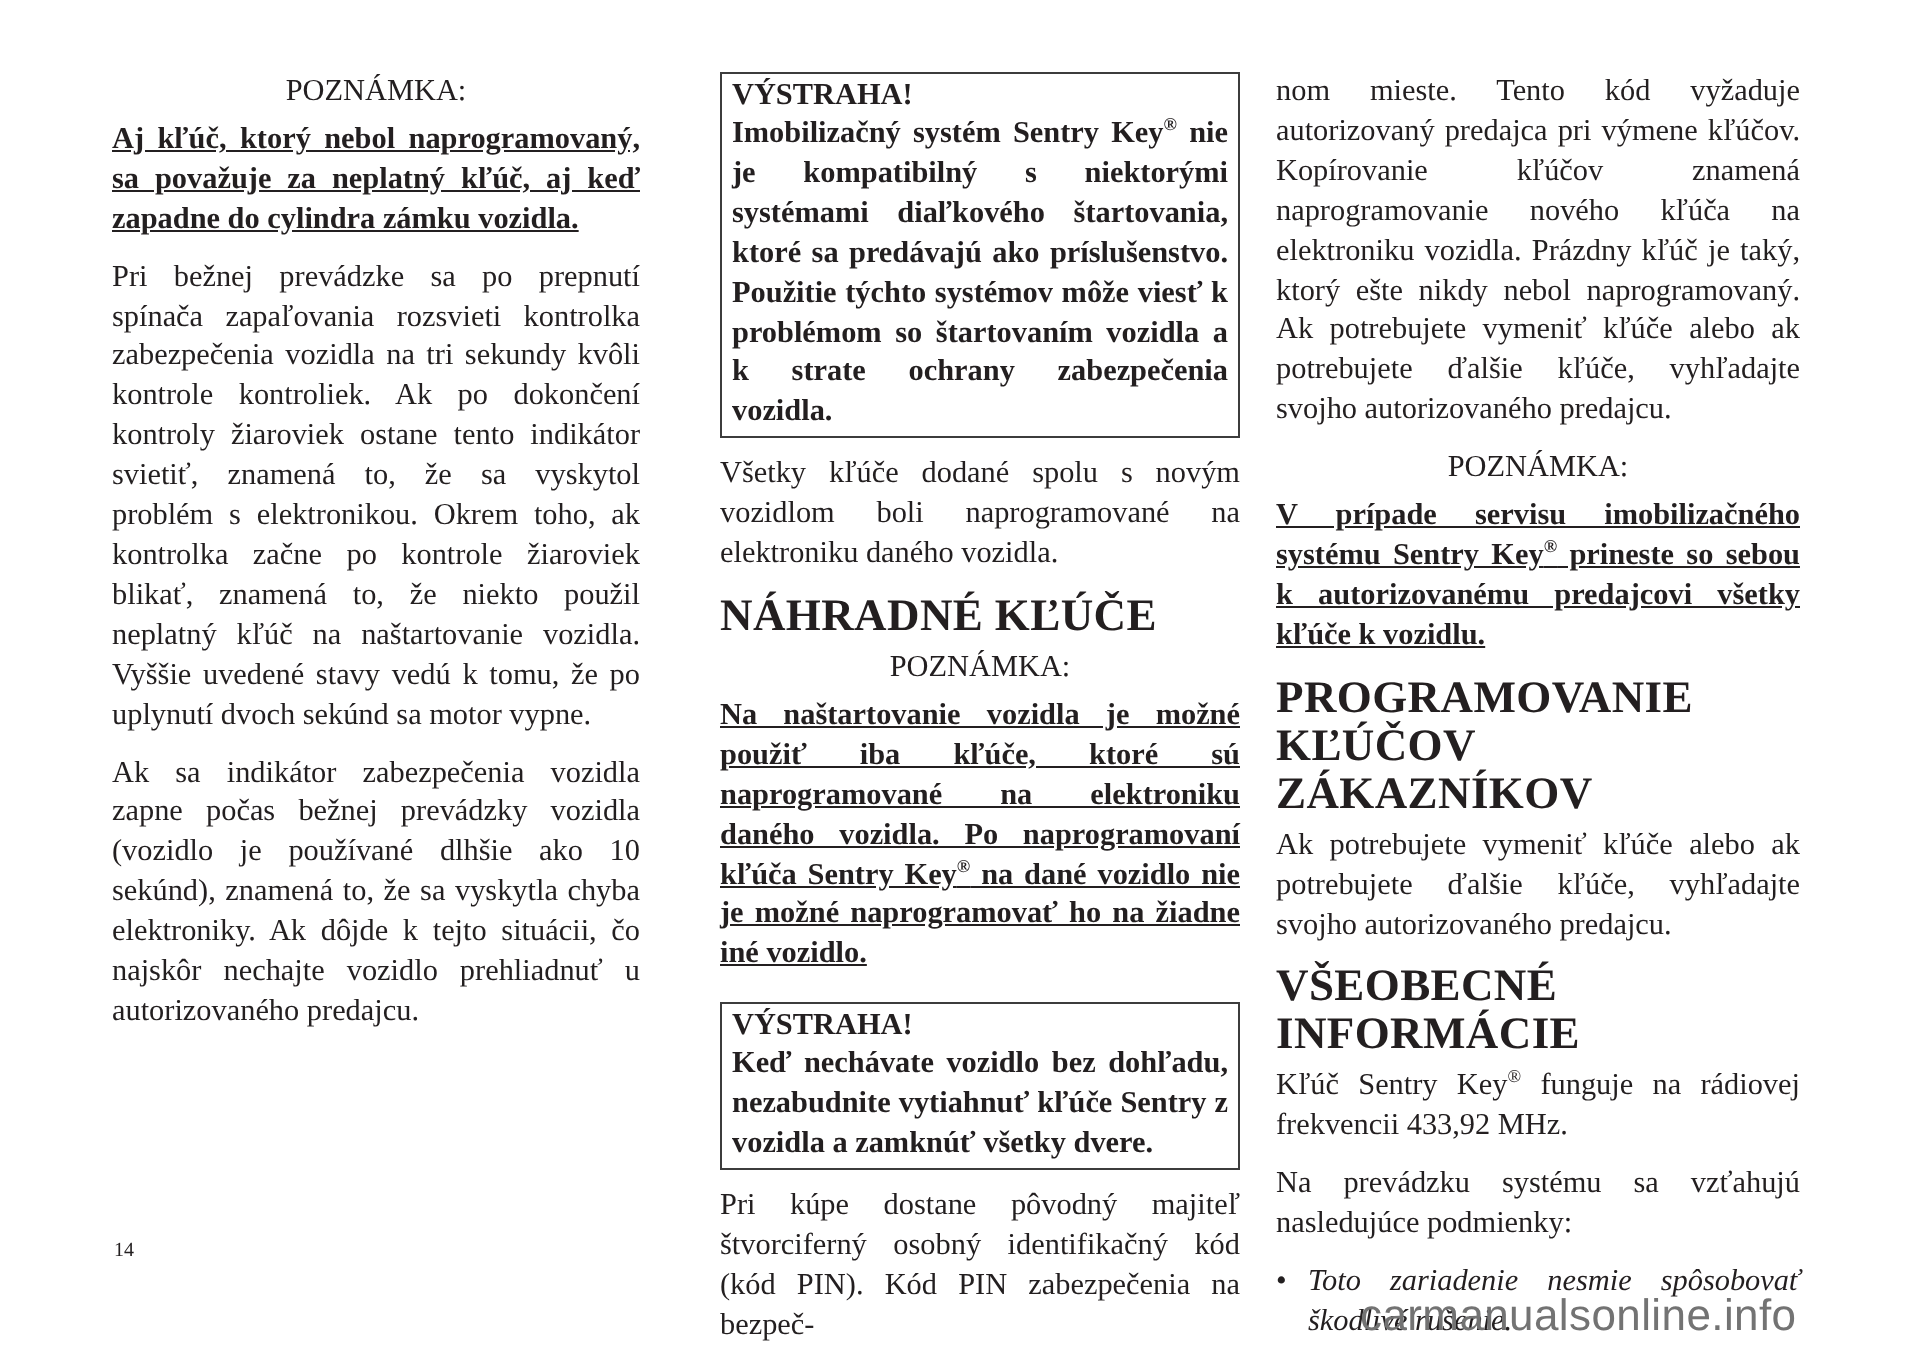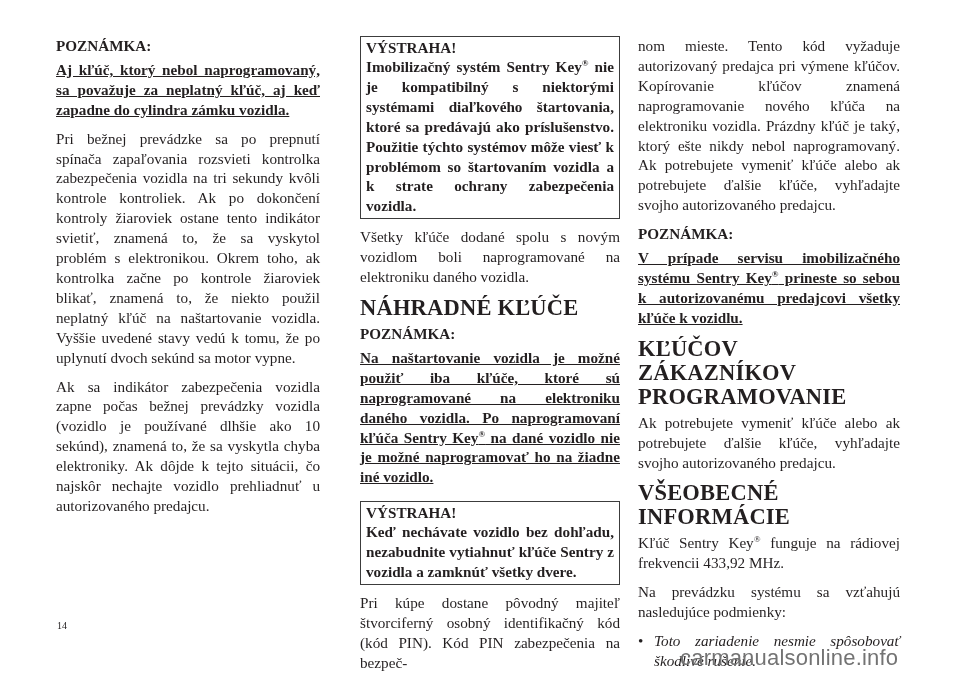--- a/index.html
+++ b/index.html
@@ -5,21 +5,21 @@
     html, body { margin: 0; padding: 0; }
     body {
       width: 960px; height: 678px; background: #ffffff; position: relative; overflow: hidden;
       font-family: "Liberation Serif", "DejaVu Serif", serif; color: #231f20;
     }
     .col { position: absolute; top: 36px; width: 264px; font-size: 15.2px; line-height: 19.9px; }
     #col1 { left: 56px; }
     #col2 { left: 360px; width: 260px; }
     #col3 { left: 638px; width: 262px; }
     p { margin: 0 0 9px 0; text-align: justify; hyphens: none; }
-    .note-label { font-weight: bold; margin: 0 0 4px 0; }
+    .note-label { font-weight: normal; margin: 0 0 4px 0; text-align: center; }
     .bold { font-weight: bold; text-decoration: underline; }
     .h1 { font-weight: bold; font-size: 22.5px; line-height: 24px; margin: 4px 0 4px 0; letter-spacing: 0.2px; }
     .warn-box { border: 1.3px solid #3c3c3c; padding: 1px 5px 2px 5px; margin: 0 0 8px 0; }
     .warn-box .warn-title { font-weight: bold; margin: 0; line-height: 19px; }
     .warn-box p { margin: 0; font-weight: bold; }
     .bullet { display: flex; margin: 0; }
     .bullet .dot { width: 16px; flex: 0 0 16px; }
     .bullet .btxt { flex: 1; text-align: justify; font-style: italic; }
     sup { font-size: 9px; line-height: 0; vertical-align: 6px; }
     #page-number { position: absolute; left: 57px; top: 620px; font-size: 10px; }
@@ -49,22 +49,22 @@
     <p>Keď nechávate vozidlo bez dohľadu, nezabudnite vytiahnuť kľúče Sentry z vozidla a zamknúť všetky dvere.</p>
   </div>
   <p>Pri kúpe dostane pôvodný majiteľ štvorciferný osobný identifikačný kód (kód PIN). Kód PIN zabezpečenia na bezpeč-</p>
 </div>
 
 <div class="col" id="col3">
   <p>nom mieste. Tento kód vyžaduje autorizovaný predajca pri výmene kľúčov. Kopírovanie kľúčov znamená naprogramovanie nového kľúča na elektroniku vozidla. Prázdny kľúč je taký, ktorý ešte nikdy nebol naprogramovaný. Ak potrebujete vymeniť kľúče alebo ak potrebujete ďalšie kľúče, vyhľadajte svojho autorizovaného predajcu.</p>
   <div class="note-label">POZNÁMKA:</div>
   <p class="bold"><span>V prípade servisu imobilizačného systému Sentry Key</span><sup>®</sup><span> prineste so sebou k autorizovanému predajcovi všetky kľúče k vozidlu.</span></p>
   <div class="h1">
+    <div>PROGRAMOVANIE</div>
     <div>KĽÚČOV ZÁKAZNÍKOV</div>
-    <div>PROGRAMOVANIE</div>
   </div>
   <p>Ak potrebujete vymeniť kľúče alebo ak potrebujete ďalšie kľúče, vyhľadajte svojho autorizovaného predajcu.</p>
   <div class="h1">
     <div>VŠEOBECNÉ</div>
     <div>INFORMÁCIE</div>
   </div>
   <p><span>Kľúč Sentry Key</span><sup>®</sup><span> funguje na rádiovej frekvencii 433,92 MHz.</span></p>
   <p>Na prevádzku systému sa vzťahujú nasledujúce podmienky:</p>
   <div class="bullet">
     <span class="dot">•</span>

